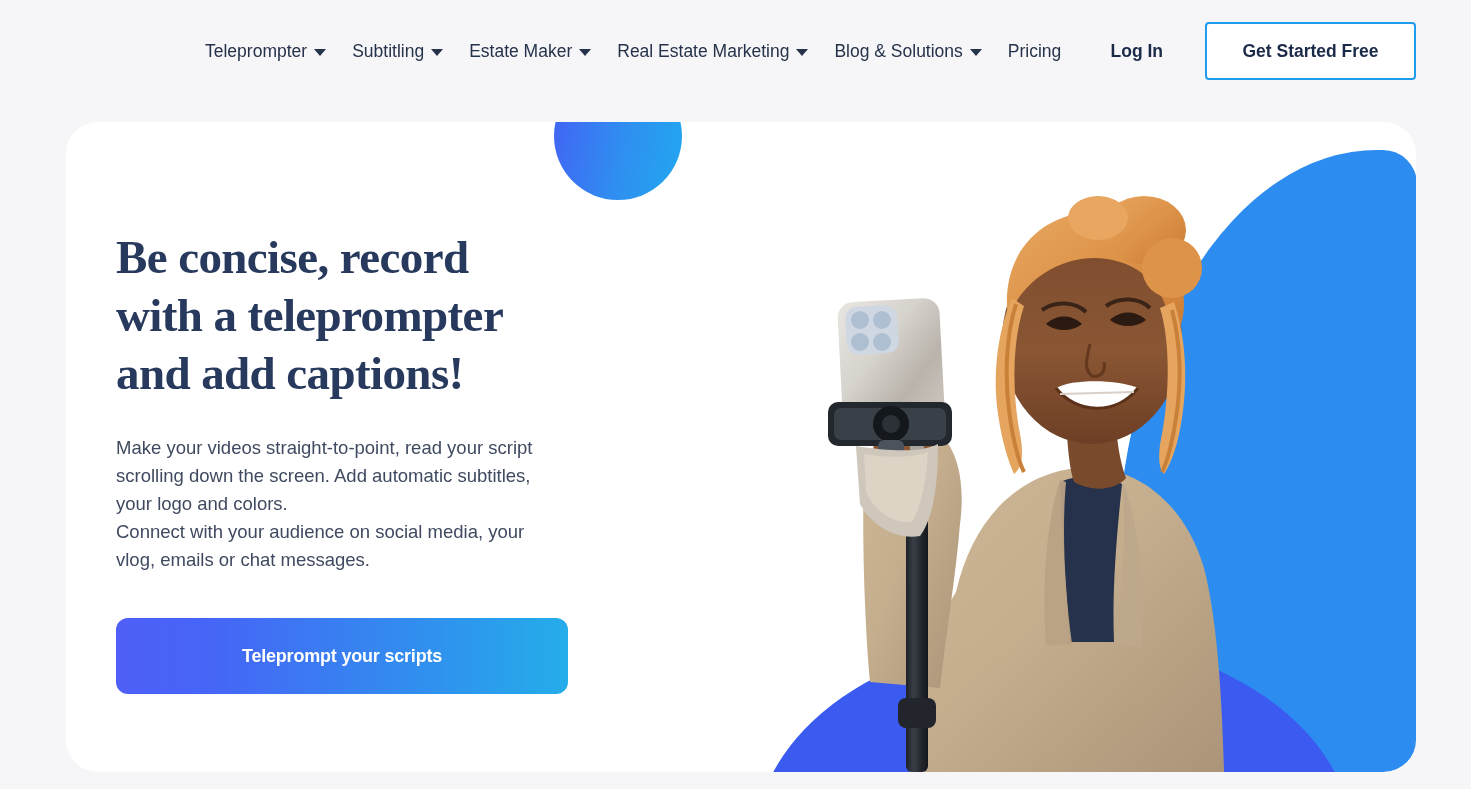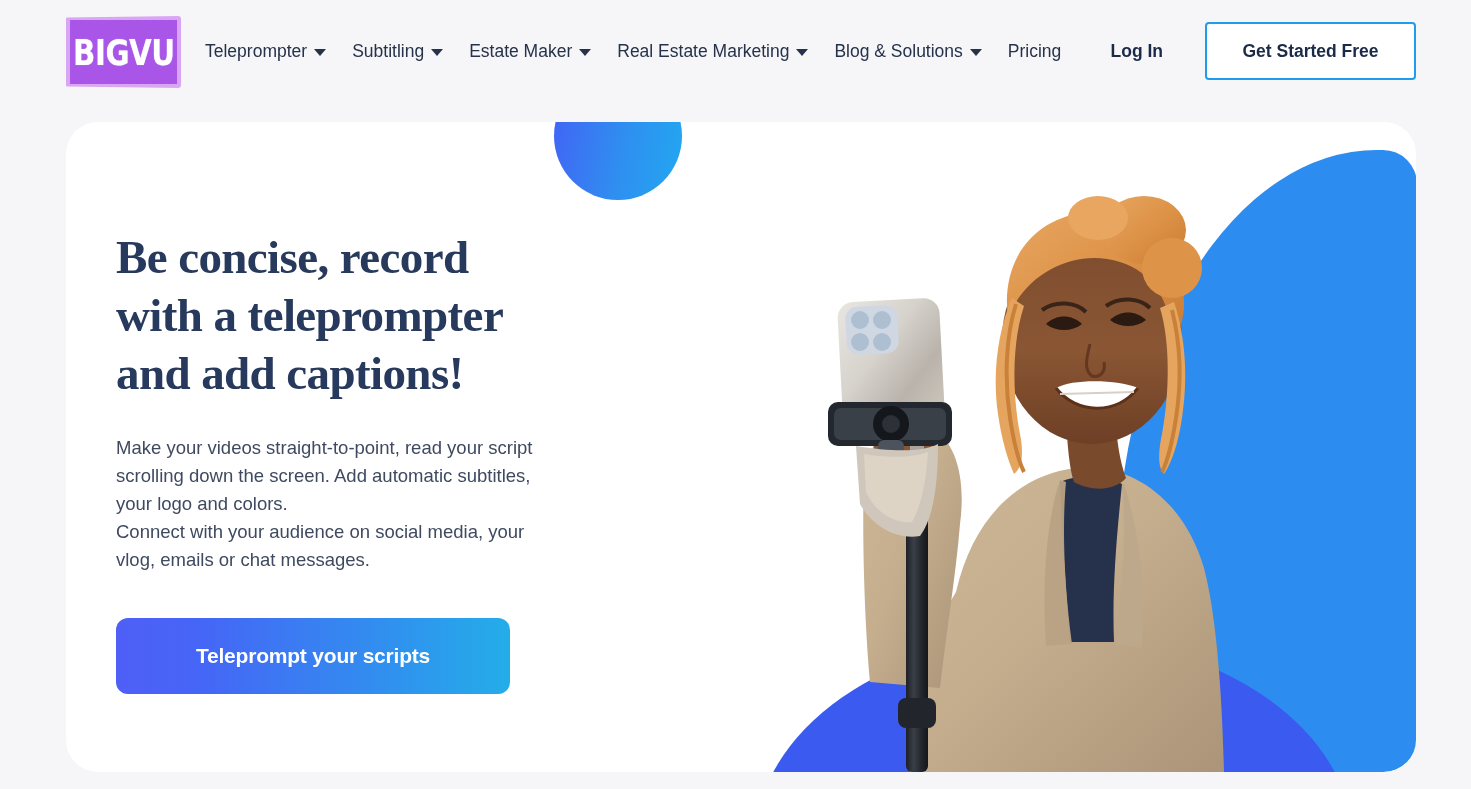--- a/index.html
+++ b/index.html
@@ -189,27 +189,27 @@
     line-height: 28px;
     white-space: pre-line;
   }
   .hero-body + .hero-body { margin-top: 0; }
 
   .hero-cta {
     display: flex;
     align-items: center;
     justify-content: center;
     margin-top: 44px;
-    width: 394px;
+    width: 452px;
     height: 76px;
     border: none;
     border-radius: 12px;
     background: linear-gradient(90deg, #4f5ff7 0%, #4566f6 22%, #2f93ee 72%, #24ade9 100%);
     color: #ffffff;
-    font-size: 21px;
+    font-size: 18px;
     font-weight: bold;
     font-family: "Liberation Sans", sans-serif;
     cursor: pointer;
     letter-spacing: -0.2px;
   }
 
   
   .subject {
     position: absolute;
     left: 694px;
@@ -220,23 +220,20 @@
   }
   .subject svg { display: block; width: 100%; height: 100%; }
 </style>
 </head>
 <body>
 
 <div class="page">
 
   <div class="header">
 
-    <div class="logo">
-      <span class="logo-text">BIGVU</span>
-    </div>
 
     <nav class="nav">
 
       <div class="nav-item">
         <span>Teleprompter</span>
         <span class="caret"></span>
       </div>
 
       <div class="nav-item">
         <span>Subtitling</span>

